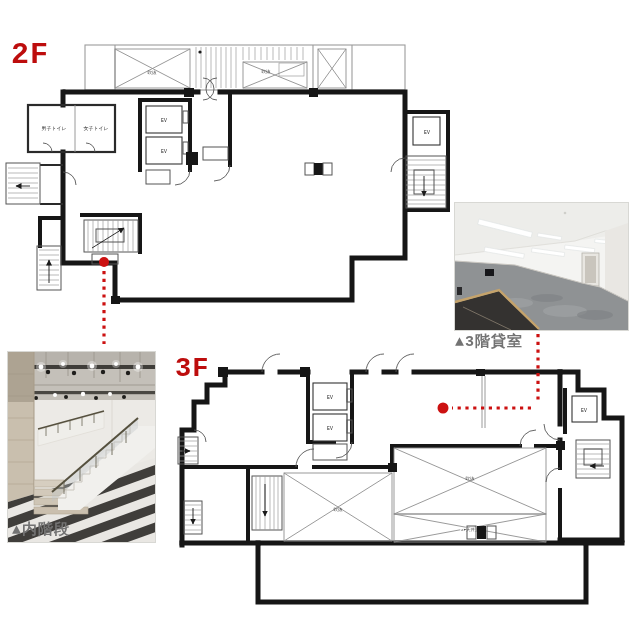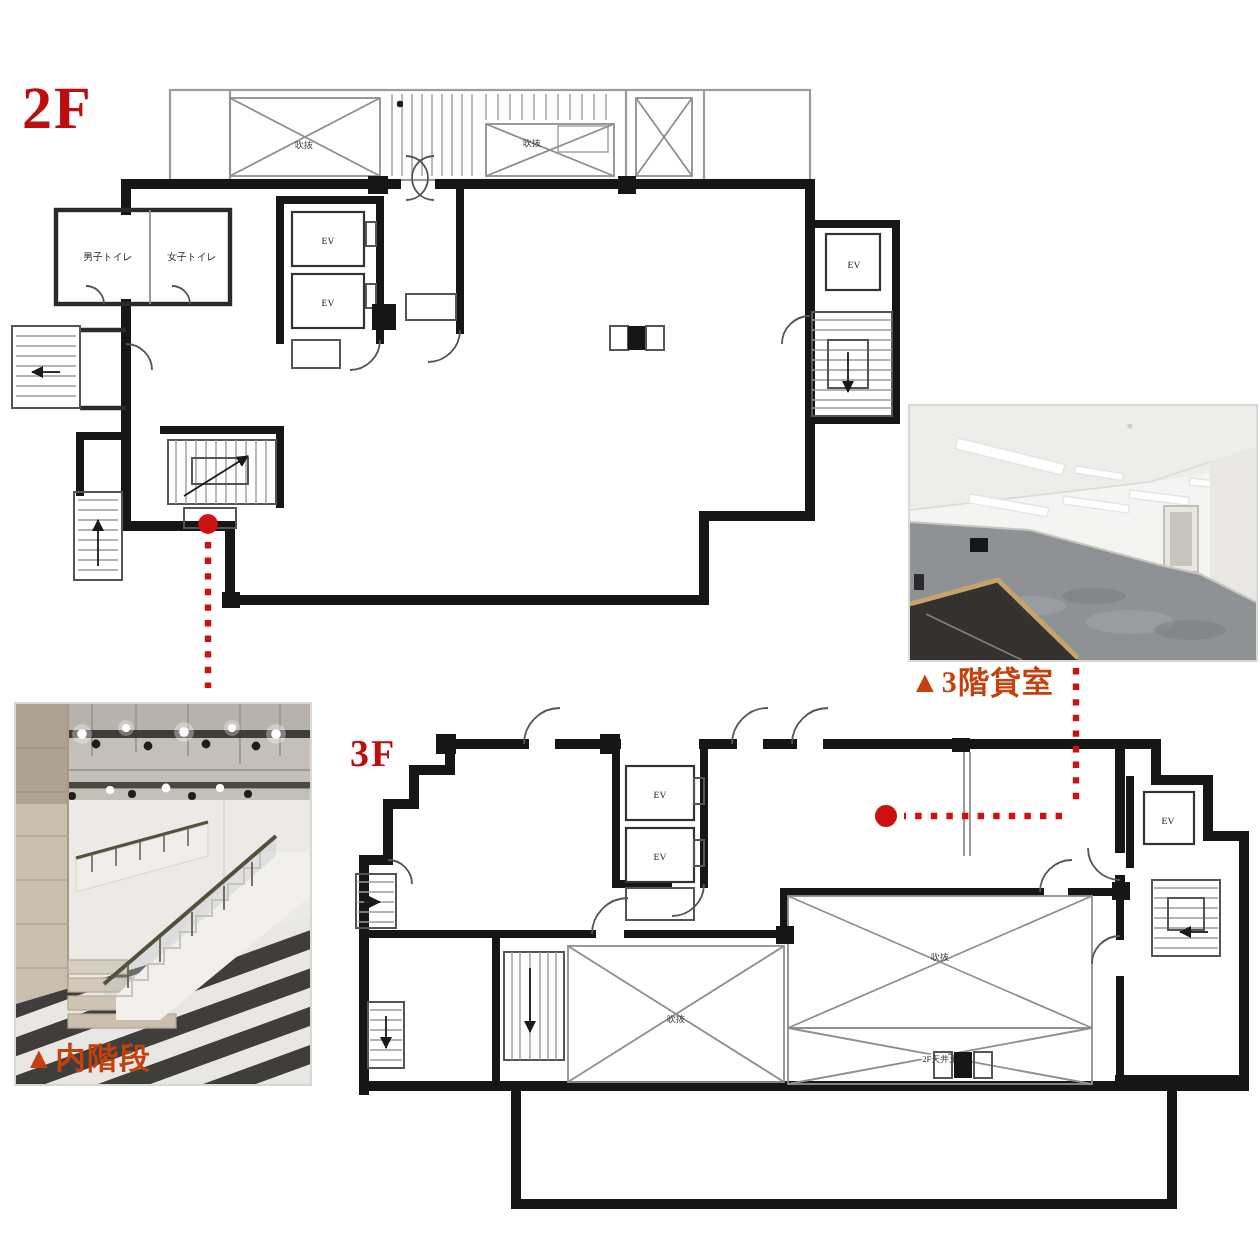--- a/index.html
+++ b/index.html
@@ -1,39 +1,39 @@
 <!DOCTYPE html>
 <html><head>
 <meta charset="utf-8">
 <style>
   html,body{margin:0;padding:0;background:#fff;}
   .canvas{position:relative;width:630px;height:630px;background:#ffffff;overflow:hidden;
-          font-family:Liberation Serif, serif;text-align:right;}
+          font-family:Liberation Mono, monospace;text-align:right;}
   .plans{position:absolute;inset:0;}
   
   .w5{stroke:#161616;stroke-width:5;fill:none;stroke-linecap:square}
   .w4{stroke:#161616;stroke-width:4;fill:none;stroke-linecap:square}
   .w2{stroke:#2a2a2a;stroke-width:2.2;fill:none}
   .thin{stroke:#8f8f8f;stroke-width:.9;fill:none}
   .thin2{stroke:#9c9c9c;stroke-width:.7;fill:none}
   .grayline{stroke:#9c9c9c;stroke-width:1.1;fill:none}
   .arc{stroke:#555;stroke-width:.9;fill:none}
   .blk{fill:#161616}
   .evr{stroke:#333;stroke-width:1.1;fill:#fff}
   .stb{stroke:#555;stroke-width:1;fill:none}
   .aro{stroke:#1a1a1a;stroke-width:.9;fill:none}
   .dotted{stroke:#cc1111;stroke-width:3.2;stroke-dasharray:3.2 4.6;fill:none}
   text.rls{font-size:4.5px;fill:#333;text-anchor:middle}
   text.ev{font-size:4.8px;fill:#222;text-anchor:middle}
   text.tl{font-size:4.9px;fill:#222;text-anchor:middle}
   text.tj{font-size:4.4px;fill:#333;text-anchor:middle;paint-order:stroke;stroke:#fff;stroke-width:1.6px}
   .floor-label{position:absolute;font-weight:800;color:#bd0d0d;line-height:1;letter-spacing:1px}
   .lbl2f{left:11px;top:40px;font-size:30px}
-  .lbl3f{left:175px;top:368px;font-size:19px}
-  .caption{position:absolute;font-size:15px;font-weight:600;color:#c2410c;letter-spacing:1px}
+  .lbl3f{left:175px;top:356px;font-size:27px}
+  .caption{position:absolute;font-size:15px;font-weight:600;color:#737373;letter-spacing:1px}
   .cap-stair{left:12px;top:520px}
   .cap-room{left:455px;top:332px}
   .photo{position:absolute;margin:0;box-shadow:0 0 0 1px #d8d8d4}
   .photo svg{display:block}
   .photo-stair{left:8px;top:352px;width:147px;height:190px}
   .photo-room{left:455px;top:203px;width:173px;height:127px}
 </style>
 </head>
 <body>
 

